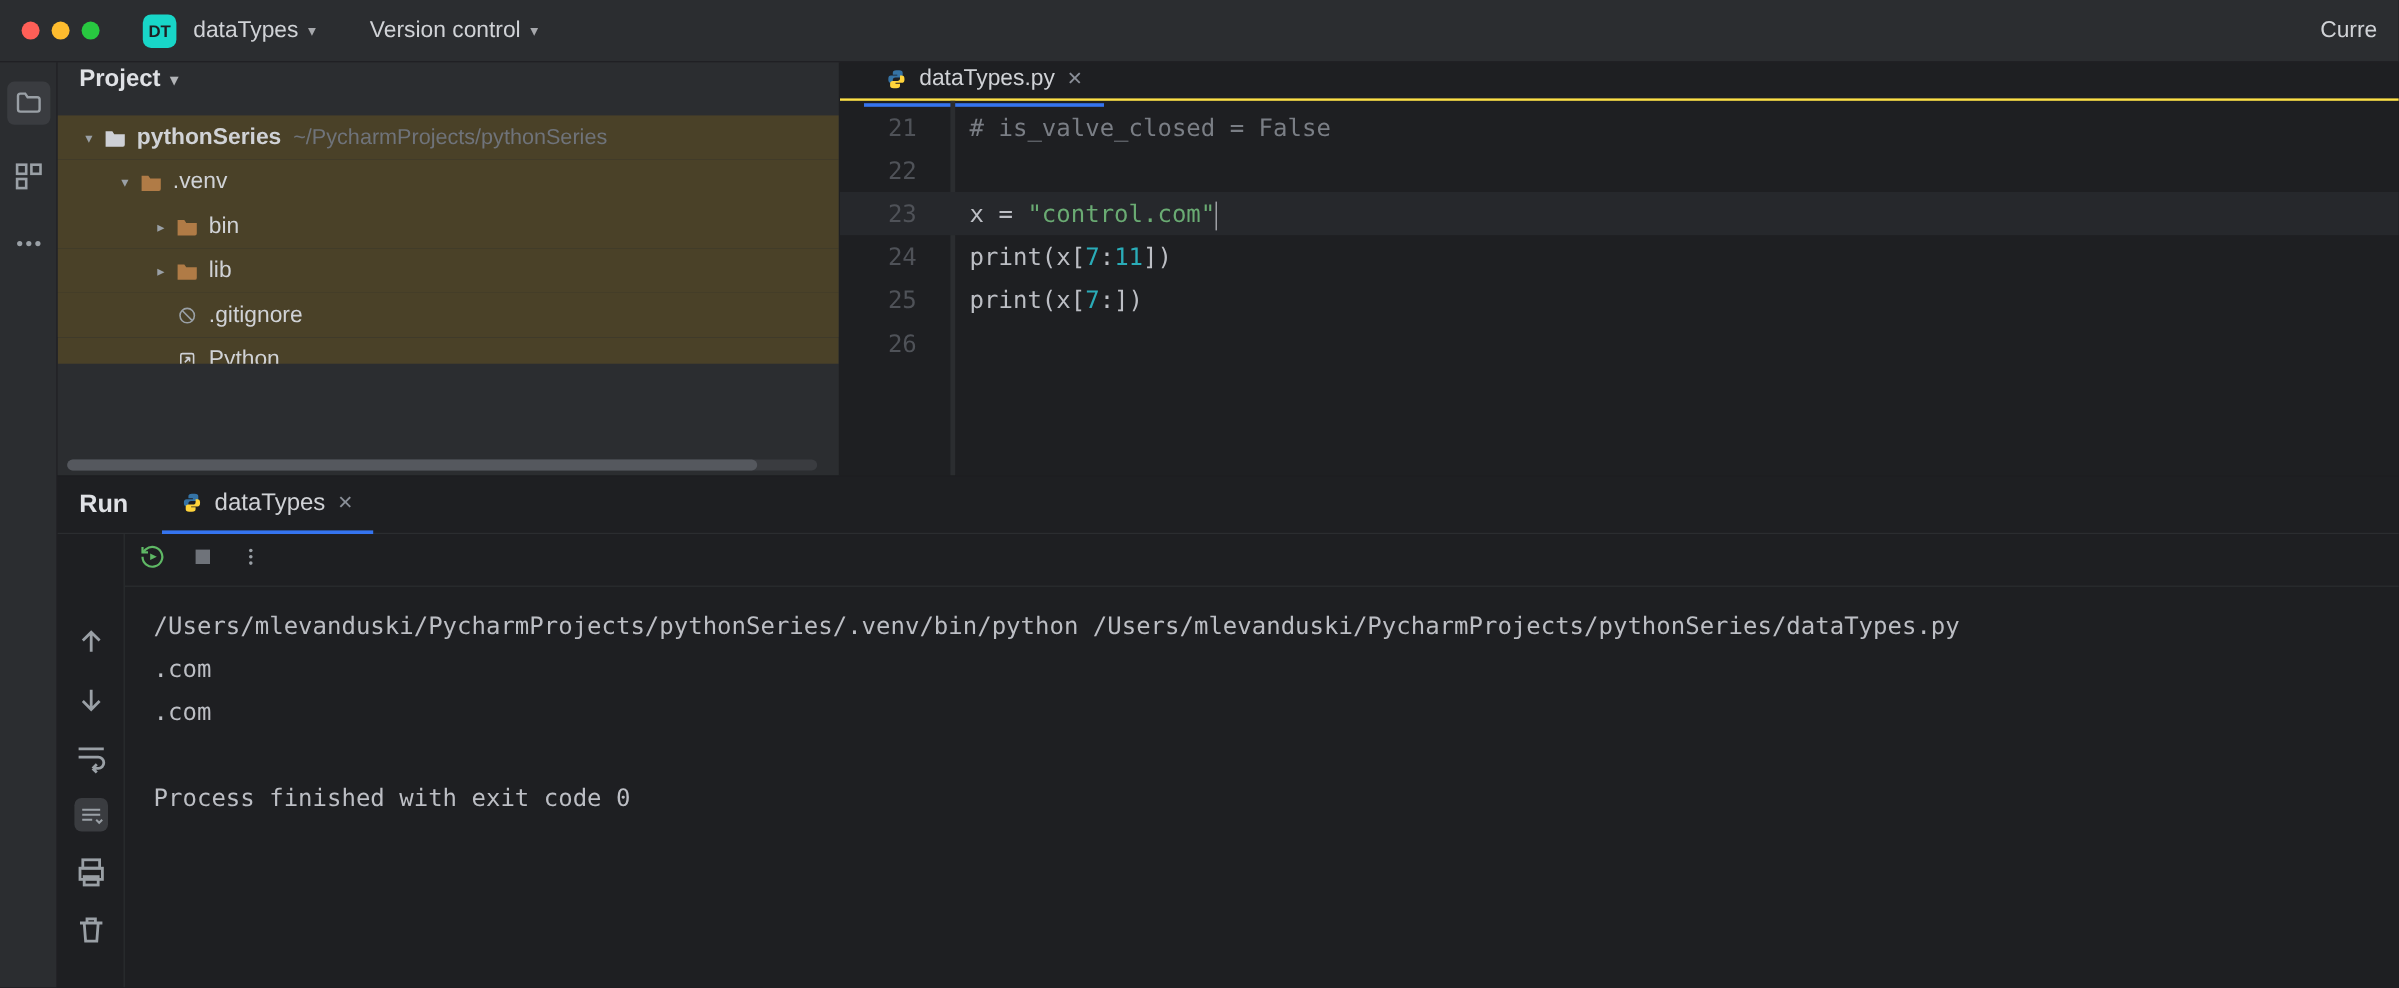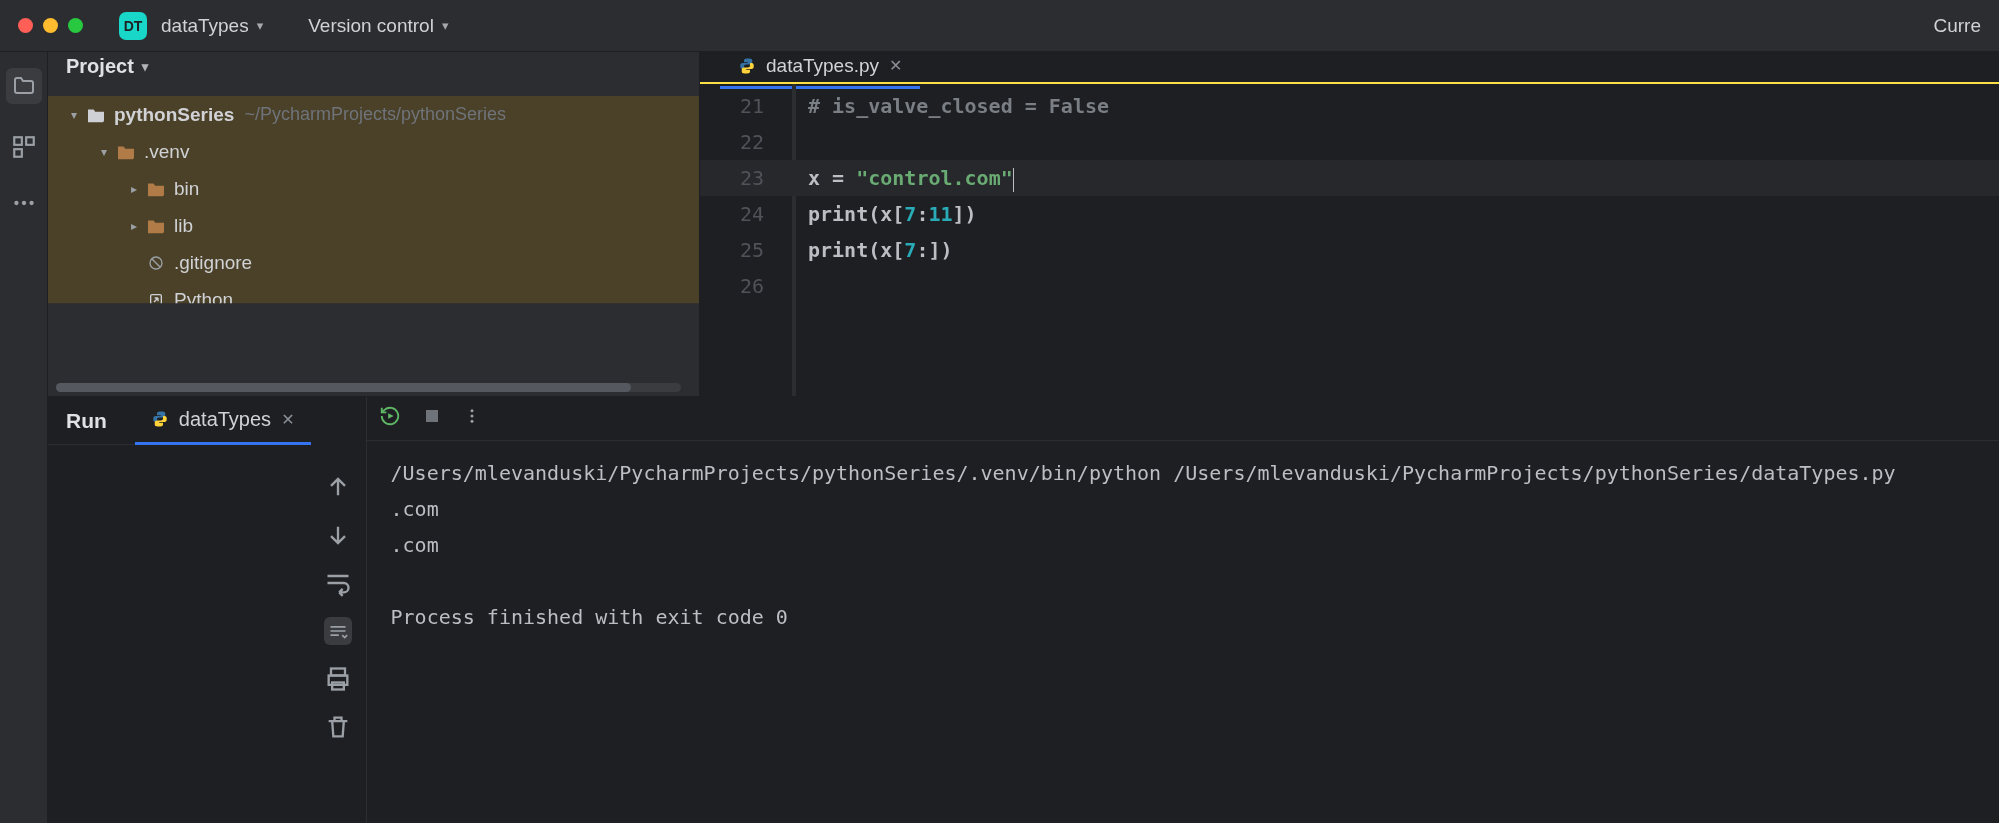--- a/index.html
+++ b/index.html
@@ -56,31 +56,31 @@
   .tabbar { height:32px; display:flex; align-items:center; border-bottom:2px solid #fde047; }
   .tab { height:44px; display:flex; align-items:center; gap:10px; padding:0 18px;
     color:#d0d2d6; font-size:19px; border-bottom:3px solid transparent; }
   .tab.active { border-bottom-color:#3574f0; }
   .tab .close { font-size:16px; color:#8a8f98; }
   .py-ic { width:18px; height:18px; }
   .code { flex:1; display:flex; font-size:20px; line-height:36px; position:relative; }
   .gutter { width:92px; text-align:right; color:#4f5258; padding-right:28px; padding-top:4px; }
   .gutter div{height:36px;}
   .gut-border { width:4px; background:#2b2d30; }
-  .src { padding-top:4px; padding-left:12px;font-weight:bold; }
+  .src { padding-top:4px; padding-left:12px; }
   .src .ln{height:36px; white-space:pre;}
   .hl-line { background:#26282c; position:absolute; left:0; right:0; height:36px; top:76px; z-index:0; }
   .src,.gutter{position:relative;z-index:1;}
   .c-cmt{color:#7a7e85;} .c-var{color:#bcbec4;}
   .c-str{color:#6aab73;} .c-num{color:#2aacb8;} .c-fn{color:#bcbec4;}
   .caret-blink { display:inline-block; height:24px; border-right:1px solid #bcbec4;
     vertical-align:middle; }
 
   
-  .runpanel { flex:1; display:flex; background:#1e1f22; }
+  .runpanel { flex:1; display:flex; flex-direction:column; background:#1e1f22; }
   .run-hdr { height:48px; display:flex; align-items:center; padding-left:18px; gap:28px;
     border-bottom:1px solid #2b2d30; }
   .run-title { font-weight:600; font-size:21px; color:#dfe1e5; }
   .run-tab { display:flex; align-items:center; gap:10px; height:48px;
     border-bottom:3px solid #3574f0; padding:0 16px; font-size:20px; color:#d0d2d6; }
   .run-tab .close{font-size:16px;color:#8a8f98;}
   .run-body { flex:1; display:flex; }
   .run-rail { width:56px; border-right:1px solid #2b2d30; display:flex;
     flex-direction:column; align-items:center; padding-top:12px; gap:20px; }
   .run-rail .ic { width:28px; height:28px; color:#9aa0a6; display:flex;

